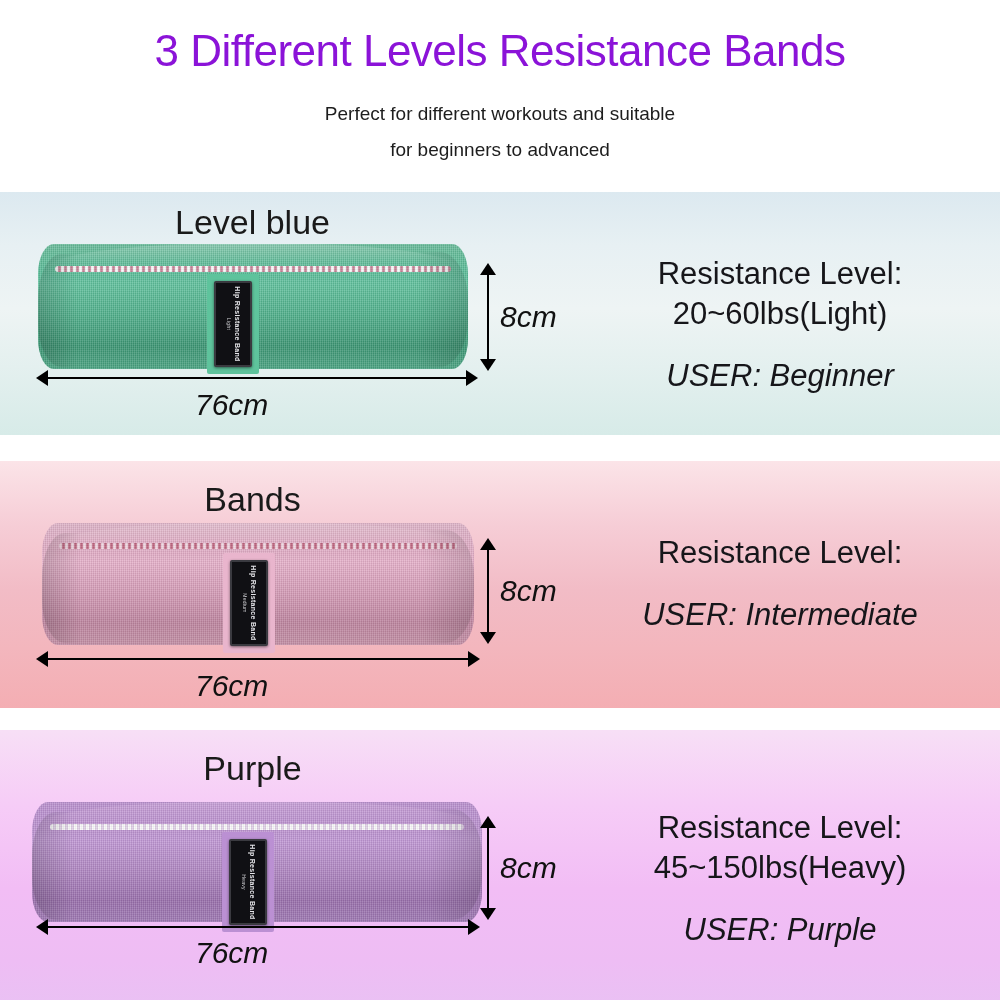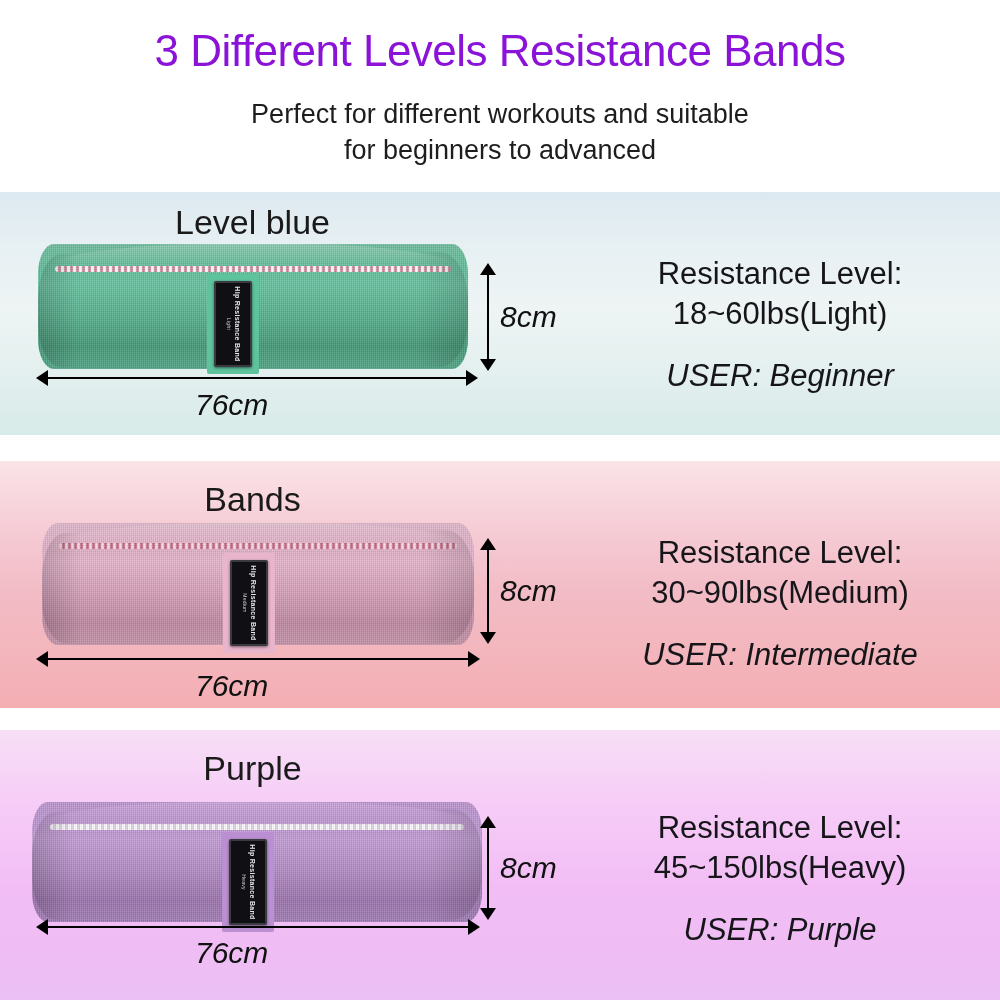--- a/index.html
+++ b/index.html
@@ -14,21 +14,21 @@
 
   
   .header{ position:absolute; left:0; top:0; width:1000px; height:190px; text-align:center; }
   .main-title{
     position:absolute; left:0; top:20px; width:1000px;
     font-size:44px; line-height:62px; font-weight:400;
     color:#8b13d8; letter-spacing:-0.5px; white-space:nowrap;
   }
   .sub-line{
     position:absolute; left:0; width:1000px;
-    font-size:27px; line-height:32px; color:#1d1d1d; font-weight:400;
+    font-size:19px; line-height:32px; color:#1d1d1d; font-weight:400;
   }
   .sub-1{ top:98px; }
   .sub-2{ top:134px; }
 
   
   .panel{ position:absolute; left:0; width:1000px; overflow:hidden; }
   .panel-blue{
     top:192px; height:243px;
     background:linear-gradient(180deg,#dce9f0 0%,#e7f0f3 22%,#eef4f4 48%,#e4f0ef 72%,#d7ebe8 100%);
   }
@@ -174,21 +174,21 @@
     </div>
 
     <div class="dim-v" style="left:487px; top:82px; height:86px;"></div>
     <div class="dim-label" style="left:500px; top:108px;">8cm</div>
 
     <div class="dim-h" style="left:47px; top:185px; width:420px;"></div>
     <div class="dim-label" style="left:195px; top:196px;">76cm</div>
 
     <div class="spec" style="left:570px; top:62px;">
       <div class="spec-l1">Resistance Level:</div>
-      <div class="spec-l2">18~60lbs(Light)</div>
+      <div class="spec-l2">20~60lbs(Light)</div>
       <div class="spec-l3">USER: Beginner</div>
     </div>
   </div>
 
   <div class="panel panel-pink">
 
     <div class="color-name" style="top:18px;">Bands</div>
 
     <div class="band-wrap" style="left:42px; top:62px; width:432px; height:122px;">
       <div class="band">
@@ -210,21 +210,20 @@
     </div>
 
     <div class="dim-v" style="left:487px; top:88px; height:84px;"></div>
     <div class="dim-label" style="left:500px; top:113px;">8cm</div>
 
     <div class="dim-h" style="left:47px; top:197px; width:422px;"></div>
     <div class="dim-label" style="left:195px; top:208px;">76cm</div>
 
     <div class="spec" style="left:570px; top:72px;">
       <div class="spec-l1">Resistance Level:</div>
-      <div class="spec-l2">30~90lbs(Medium)</div>
       <div class="spec-l3">USER: Intermediate</div>
     </div>
   </div>
 
   <div class="panel panel-purple">
 
     <div class="color-name" style="top:18px;">Purple</div>
 
     <div class="band-wrap" style="left:32px; top:72px; width:450px; height:120px;">
       <div class="band">

